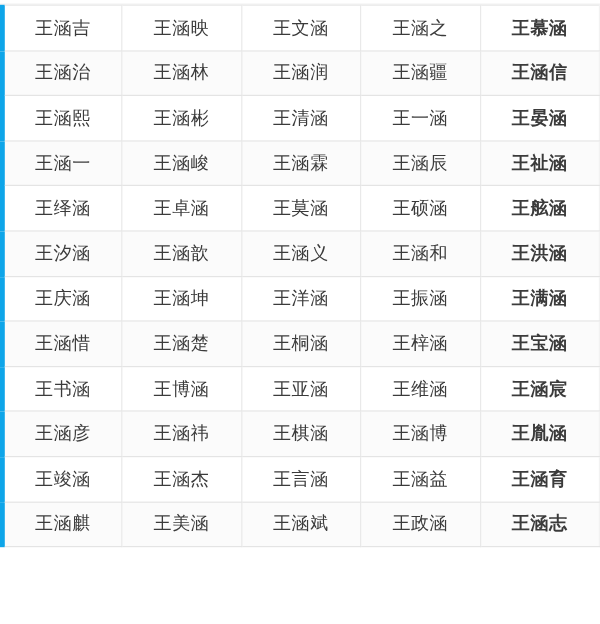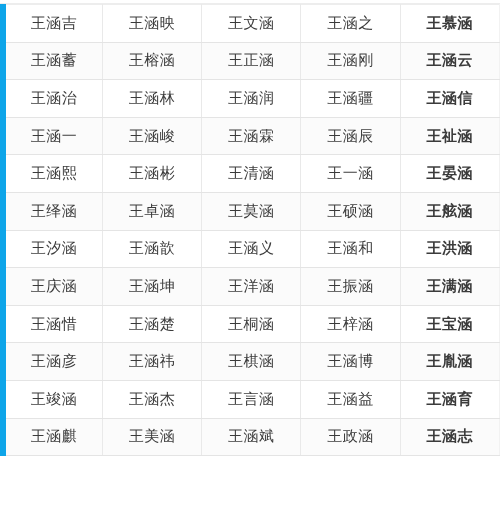--- a/index.html
+++ b/index.html
@@ -41,21 +41,21 @@
     white-space: nowrap;
     overflow: hidden;
     background: #ffffff;
   }
 
   #name-table tr:nth-child(even) td {
     background: #fbfbfb;
   }
 
   #name-table td:first-child {
-    border-left: 6px solid #0ea5e9;
+    border-left: 4px solid #0ea5e9;
   }
   #name-table td:last-child {
     border-right: 1px solid #f2f2f2;
     font-weight: bold;
   }
 
   
   .table-top-edge {
     height: 3px;
     width: 500px;
@@ -78,46 +78,39 @@
   </colgroup>
   <tbody>
       <tr>
         <td>王涵吉</td>
         <td>王涵映</td>
         <td>王文涵</td>
         <td>王涵之</td>
         <td>王慕涵</td>
       </tr>
       <tr>
-        <td>王涵蓄</td>
-        <td>王榕涵</td>
-        <td>王正涵</td>
-        <td>王涵刚</td>
-        <td>王涵云</td>
-      </tr>
-      <tr>
         <td>王涵治</td>
         <td>王涵林</td>
         <td>王涵润</td>
         <td>王涵疆</td>
         <td>王涵信</td>
       </tr>
       <tr>
+        <td>王涵熙</td>
+        <td>王涵彬</td>
+        <td>王清涵</td>
+        <td>王一涵</td>
+        <td>王晏涵</td>
+      </tr>
+      <tr>
         <td>王涵一</td>
         <td>王涵峻</td>
         <td>王涵霖</td>
         <td>王涵辰</td>
         <td>王祉涵</td>
-      </tr>
-      <tr>
-        <td>王涵熙</td>
-        <td>王涵彬</td>
-        <td>王清涵</td>
-        <td>王一涵</td>
-        <td>王晏涵</td>
       </tr>
       <tr>
         <td>王绎涵</td>
         <td>王卓涵</td>
         <td>王莫涵</td>
         <td>王硕涵</td>
         <td>王舷涵</td>
       </tr>
       <tr>
         <td>王汐涵</td>
@@ -134,20 +127,27 @@
         <td>王满涵</td>
       </tr>
       <tr>
         <td>王涵惜</td>
         <td>王涵楚</td>
         <td>王桐涵</td>
         <td>王梓涵</td>
         <td>王宝涵</td>
       </tr>
       <tr>
+        <td>王书涵</td>
+        <td>王博涵</td>
+        <td>王亚涵</td>
+        <td>王维涵</td>
+        <td>王涵宸</td>
+      </tr>
+      <tr>
         <td>王涵彦</td>
         <td>王涵祎</td>
         <td>王棋涵</td>
         <td>王涵博</td>
         <td>王胤涵</td>
       </tr>
       <tr>
         <td>王竣涵</td>
         <td>王涵杰</td>
         <td>王言涵</td>

